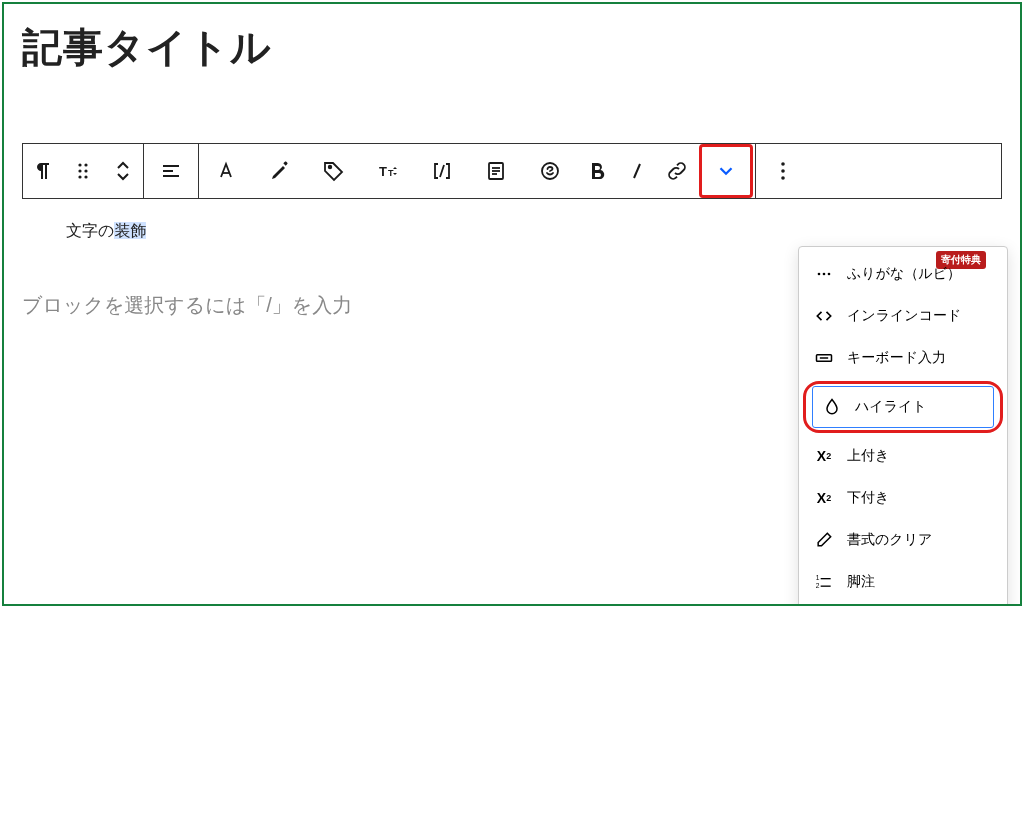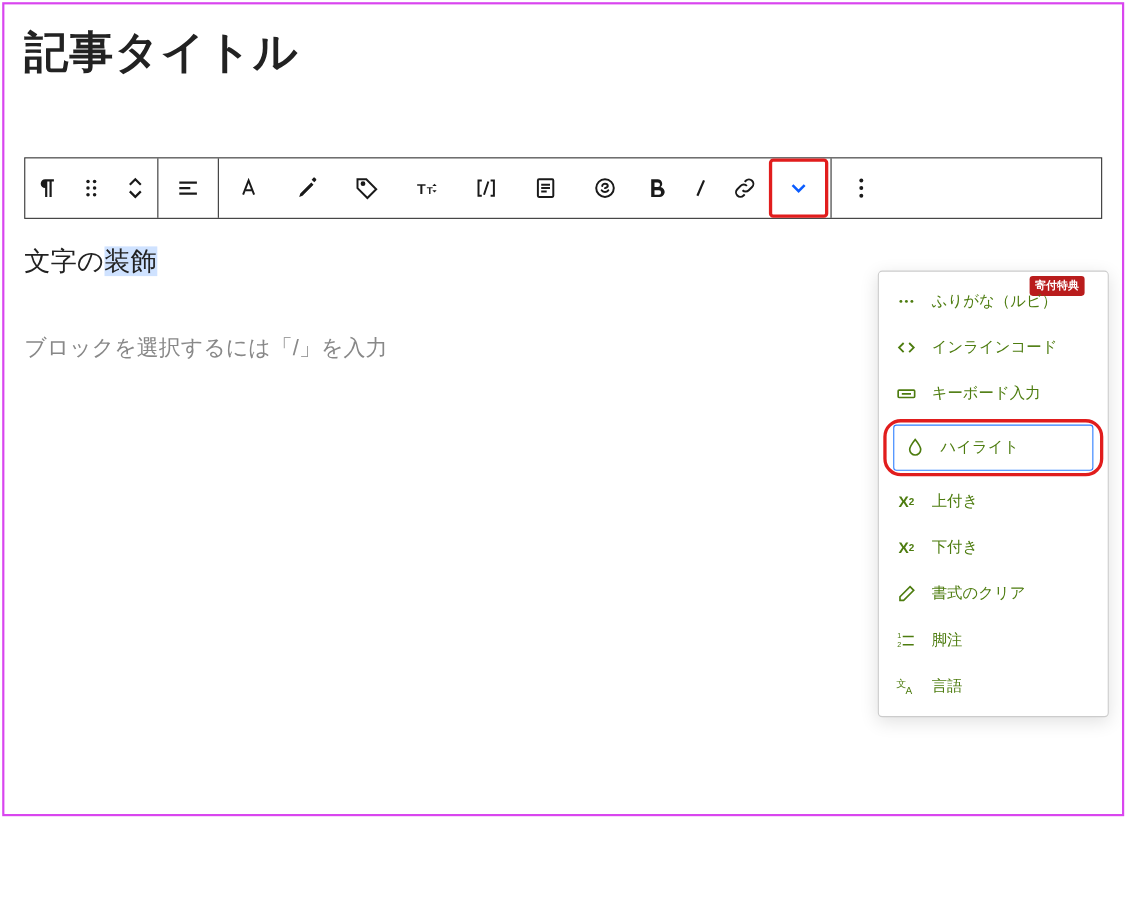--- a/index.html
+++ b/index.html
@@ -1,32 +1,32 @@
 <!DOCTYPE html>
 <html><head>
 <meta charset="utf-8">
 <style>
 * { box-sizing: border-box; margin: 0; padding: 0; }
 body { font-family: -apple-system, "Hiragino Sans", "Hiragino Kaku Gothic ProN", Meiryo, sans-serif; background: #fff; }
-.frame { border: 2px solid #d946ef; width: 1020px; height: 740px; margin: 2px; position: relative; overflow: hidden; }
+.frame { border: 2px solid #15803d; width: 1020px; height: 604px; margin: 2px; position: relative; overflow: hidden; }
 .page-title { font-size: 40px; font-weight: 700; color: #222; padding: 16px 18px 8px 18px; letter-spacing: 1px; }
 .toolbar-wrap { margin: 60px 18px 0 18px; }
 .toolbar { display: flex; align-items: center; border: 1px solid #333; height: 56px; background: #fff; }
 .tb-group { display: flex; align-items: center; height: 100%; }
 .tb-sep { width: 1px; background: #333; height: 100%; }
 .tb-btn { width: 54px; height: 100%; display: flex; align-items: center; justify-content: center; cursor: pointer; color: #1a1a1a; }
 .tb-btn svg { width: 24px; height: 24px; }
 .tb-btn.narrow { width: 40px; }
 .chevron-btn { width: 48px; height: 48px; display: flex; align-items: center; justify-content: center; }
 .red-box { border: 3px solid #e11d1d; border-radius: 4px; margin: 2px; }
-.content { padding: 22px 18px; font-size: 24px; color: #222; }
+.content { padding: 22px 18px; font-size: 16px; color: #222; margin-left: 44px; }
 .highlight { background: #cfe2ff; }
 .placeholder { padding: 28px 18px; font-size: 20px; color: #888; }
 .dropdown { position: absolute; right: 12px; top: 242px; width: 210px; background: #fff; border: 1px solid #ccc; border-radius: 4px; box-shadow: 0 4px 16px rgba(0,0,0,0.12); padding: 6px 0; }
-.dd-item { display: flex; align-items: center; padding: 10px 14px; font-size: 14px; color: #4d7c0f; cursor: pointer; gap: 12px; position: relative; }
+.dd-item { display: flex; align-items: center; padding: 10px 14px; font-size: 14px; color: #000000; cursor: pointer; gap: 12px; position: relative; }
 .dd-item .dd-ico { width: 22px; height: 22px; display: flex; align-items: center; justify-content: center; flex: 0 0 22px; }
 .dd-item .dd-ico svg { width: 20px; height: 20px; }
 .dd-item.disabled { color: #aaa; }
 .dd-item.disabled .dd-ico { color: #aaa; }
 .dd-item.selected { border: 1px solid #2f7fff; border-radius: 3px; margin: 2px 6px; padding: 9px 8px; }
 .dd-redbox { border: 3px solid #e11d1d; border-radius: 16px; margin: 2px 4px; padding: 0; }
 .badge { position: absolute; top: 4px; right: 21px; background: #b91c1c; color: #fff; font-size: 10px; padding: 2px 5px; border-radius: 3px; font-weight: 600; }
 .html-label { font-size: 9px; font-weight: 700; letter-spacing: 0.5px; }
 .sup { font-weight: 700; font-size: 14px; }
 .sup sup, .sup sub { font-size: 9px; }

